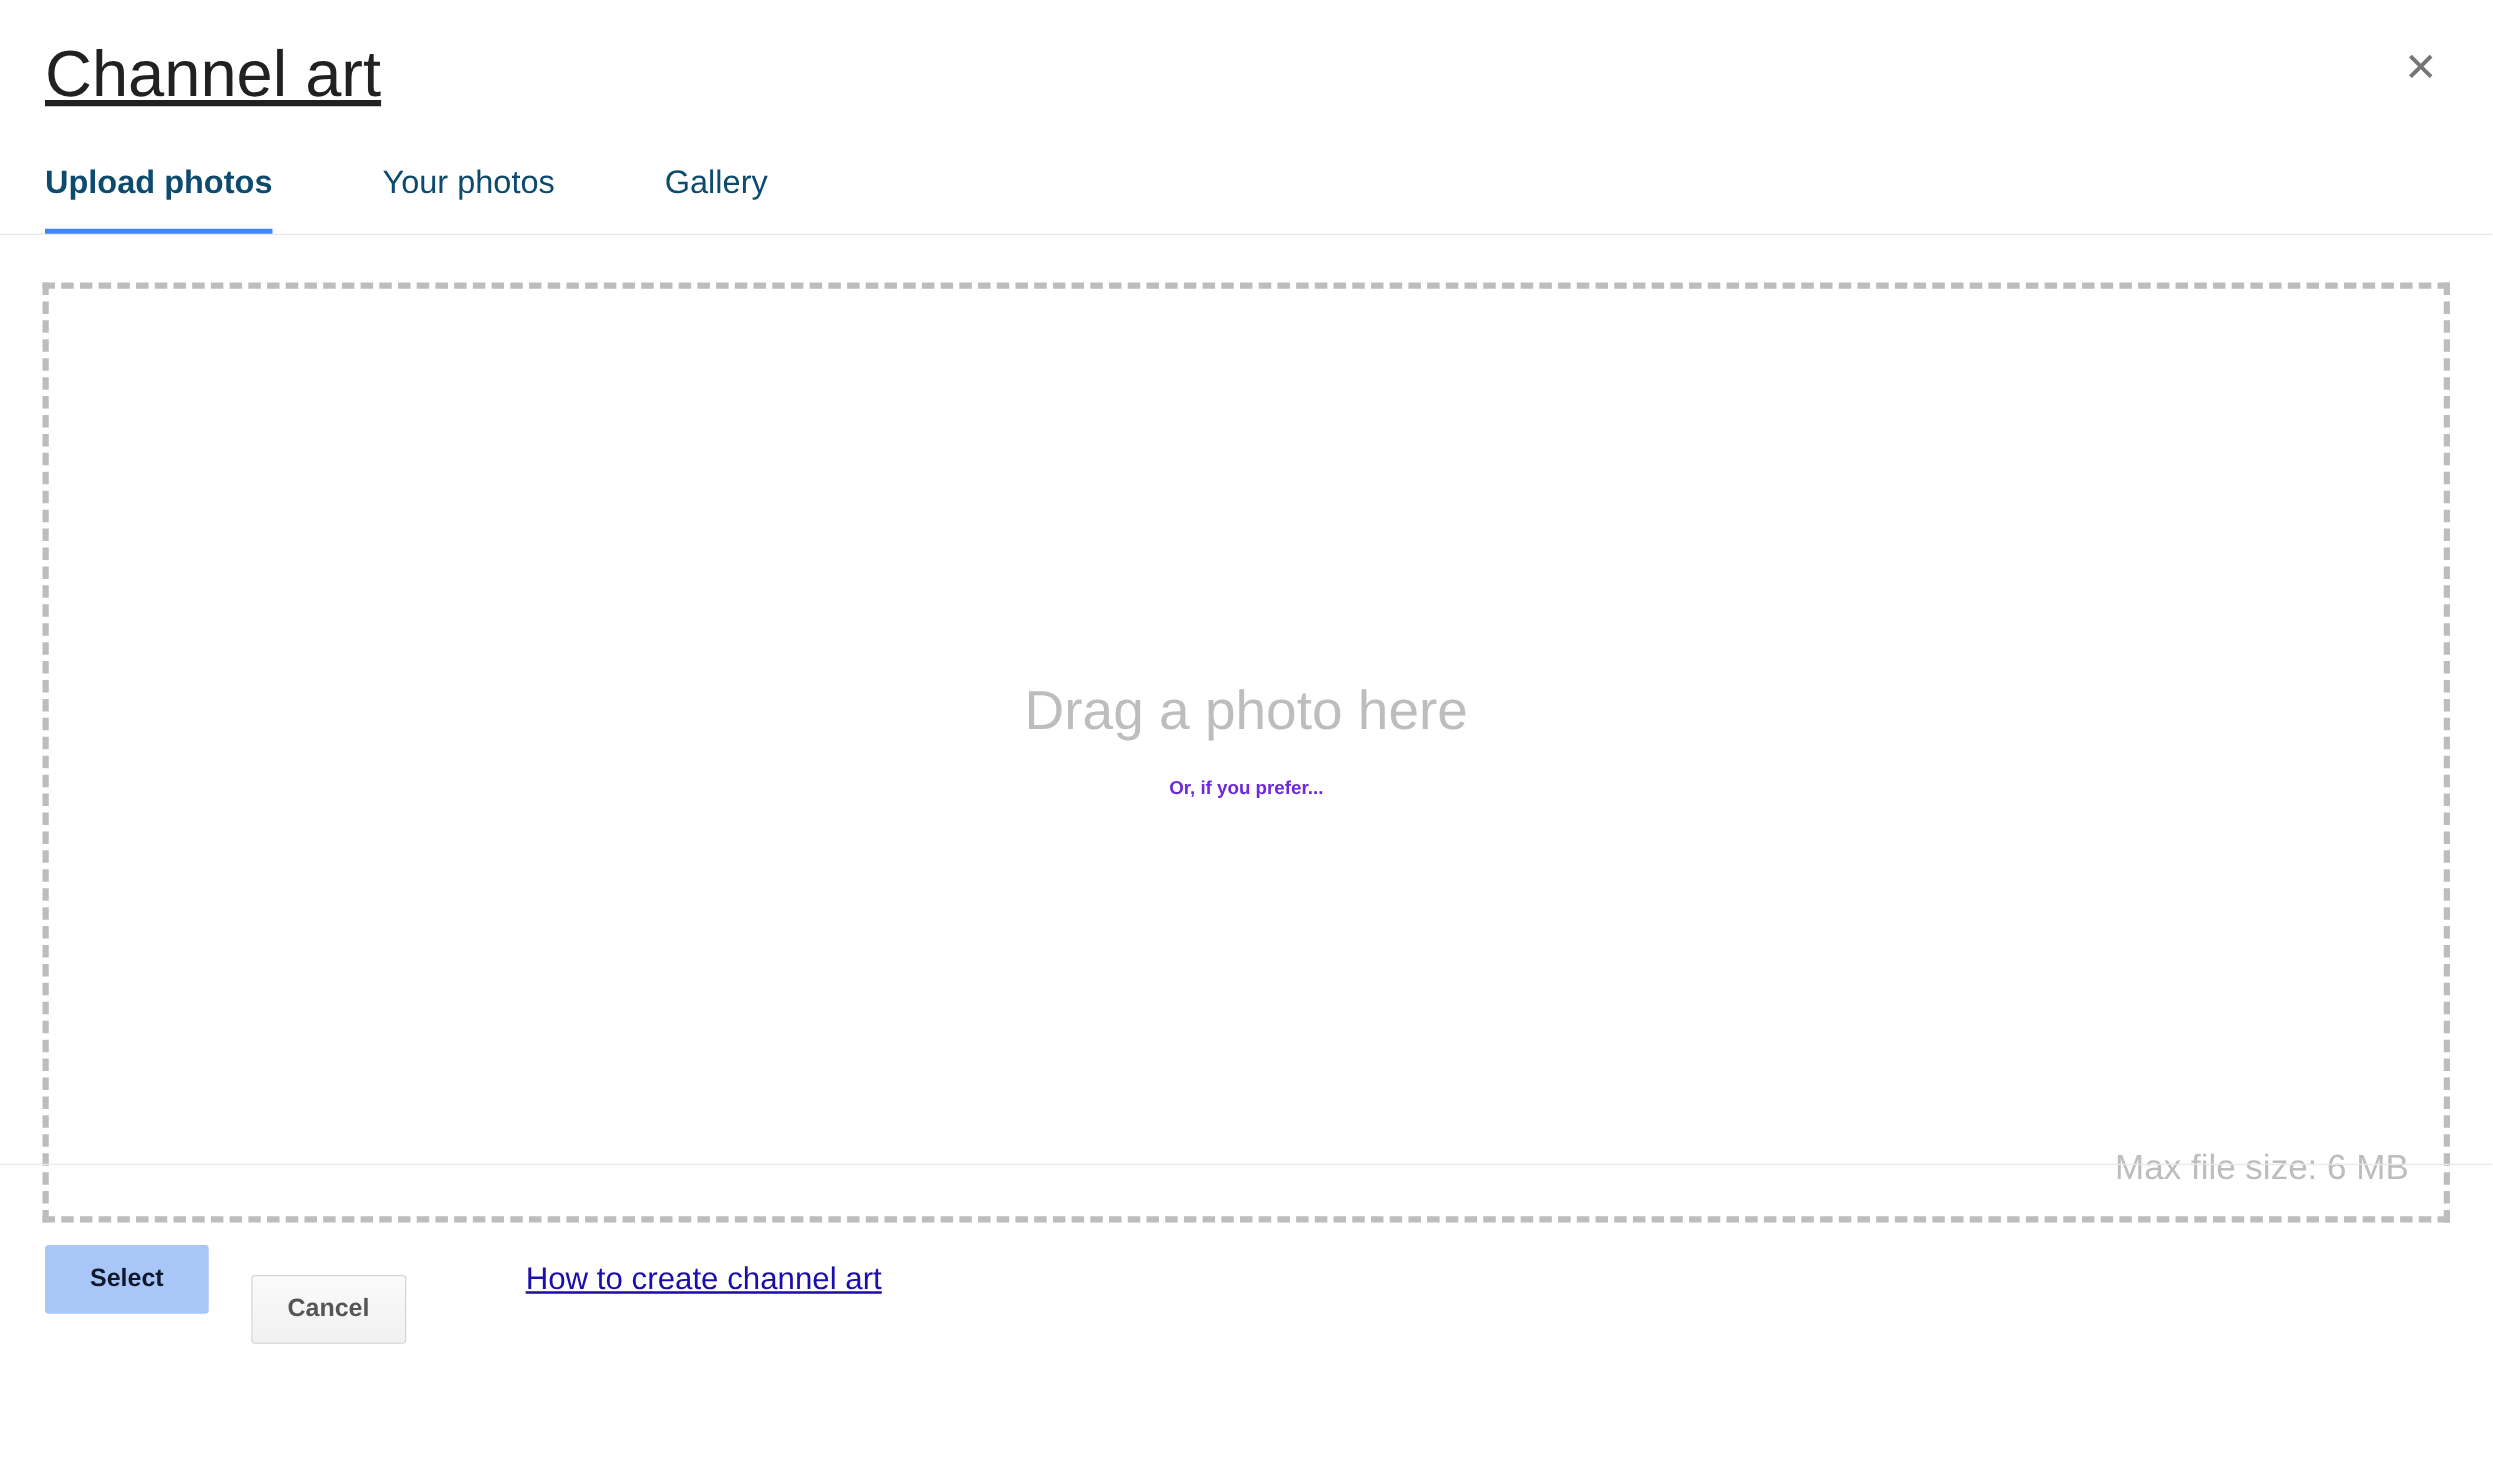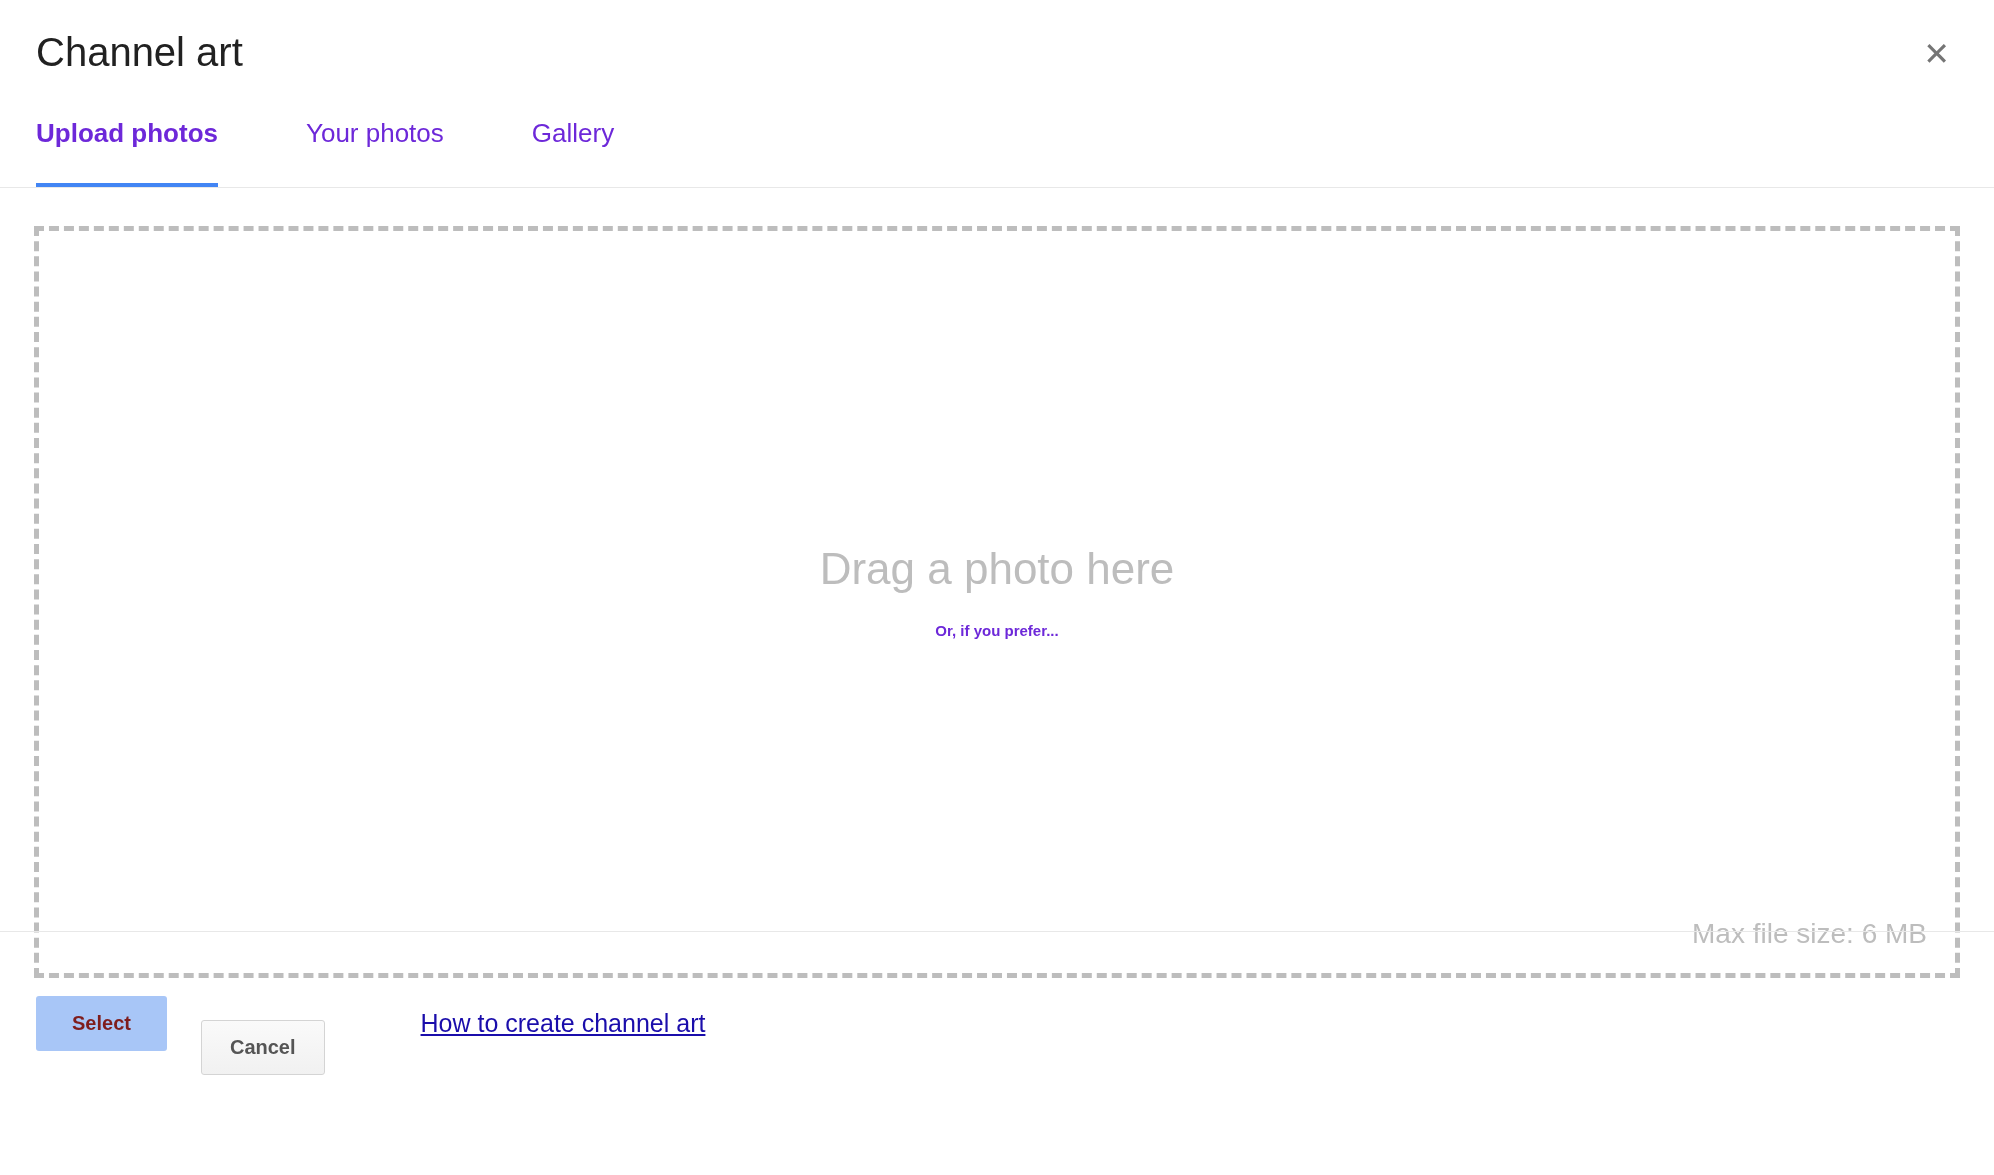--- a/index.html
+++ b/index.html
@@ -14,42 +14,43 @@
       height: 1175px;
       position: relative;
     }
     .header {
       padding: 30px 36px 0 36px;
       display: flex;
       justify-content: space-between;
       align-items: flex-start;
     }
     .title {
-      font-size: 40px;
+      font-size: 52px;
       font-weight: 400;
       color: #212121;
+      text-decoration: underline;
     }
     .close-btn {
       font-size: 32px;
       color: #757575;
       cursor: pointer;
       line-height: 1;
       padding: 8px;
       font-weight: 300;
     }
     .tabs {
       padding: 40px 36px 0 36px;
       border-bottom: 1px solid #e8e8e8;
       display: flex;
       gap: 88px;
     }
     .tab {
       font-size: 26px;
-      color: #6d28d9;
-      padding-bottom: 34px;
+      color: #0c4a6e;
+      padding-bottom: 22px;
       cursor: pointer;
       font-weight: 400;
     }
     .tab.active {
       font-weight: 700;
       border-bottom: 4px solid #4285f4;
     }
     .content {
       padding: 38px 34px 0 34px;
     }
@@ -100,21 +101,21 @@
       left: 0;
       right: 0;
       bottom: 100px;
       border-top: 1px solid #e8e8e8;
       padding: 40px 36px 0 36px;
       display: flex;
       align-items: center;
     }
     .select-btn {
       background: #a8c6f7;
-      color: #7f1d1d;
+      color: #0f172a;
       font-size: 20px;
       font-weight: 700;
       padding: 16px 36px;
       border: none;
       border-radius: 3px;
       cursor: pointer;
       margin-right: 34px;
       text-align: center;
     }
     .cancel-btn {

